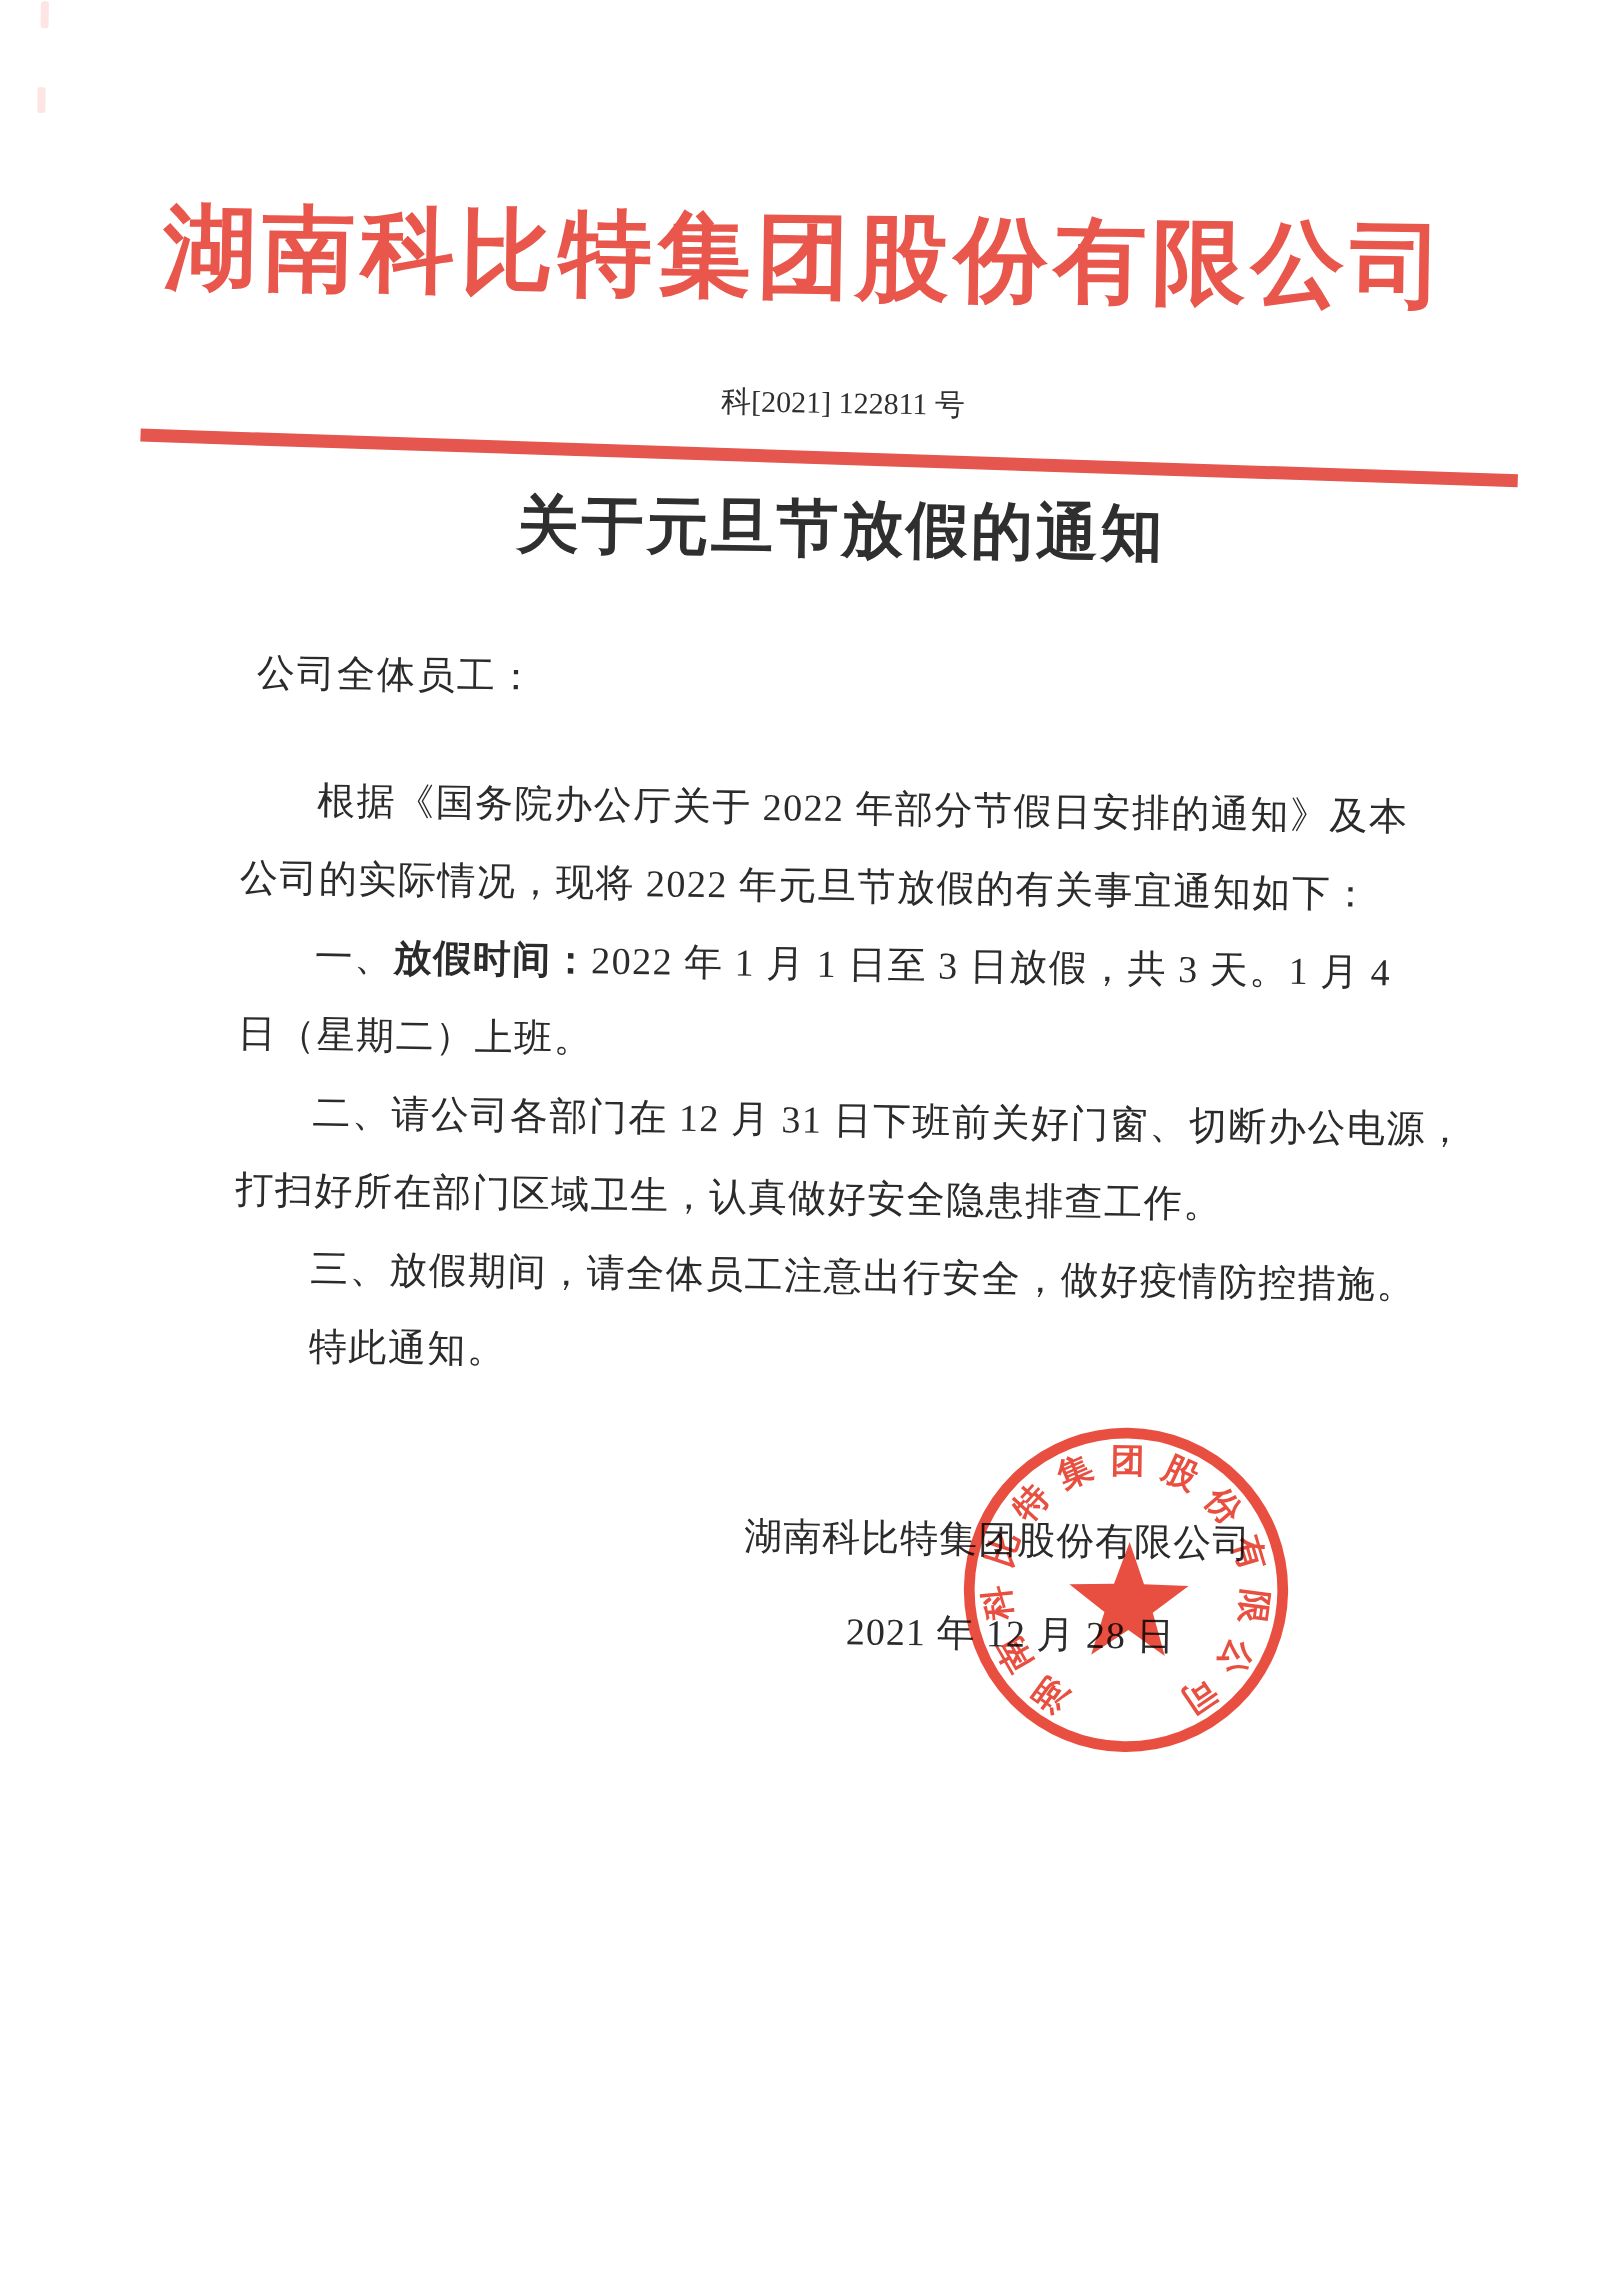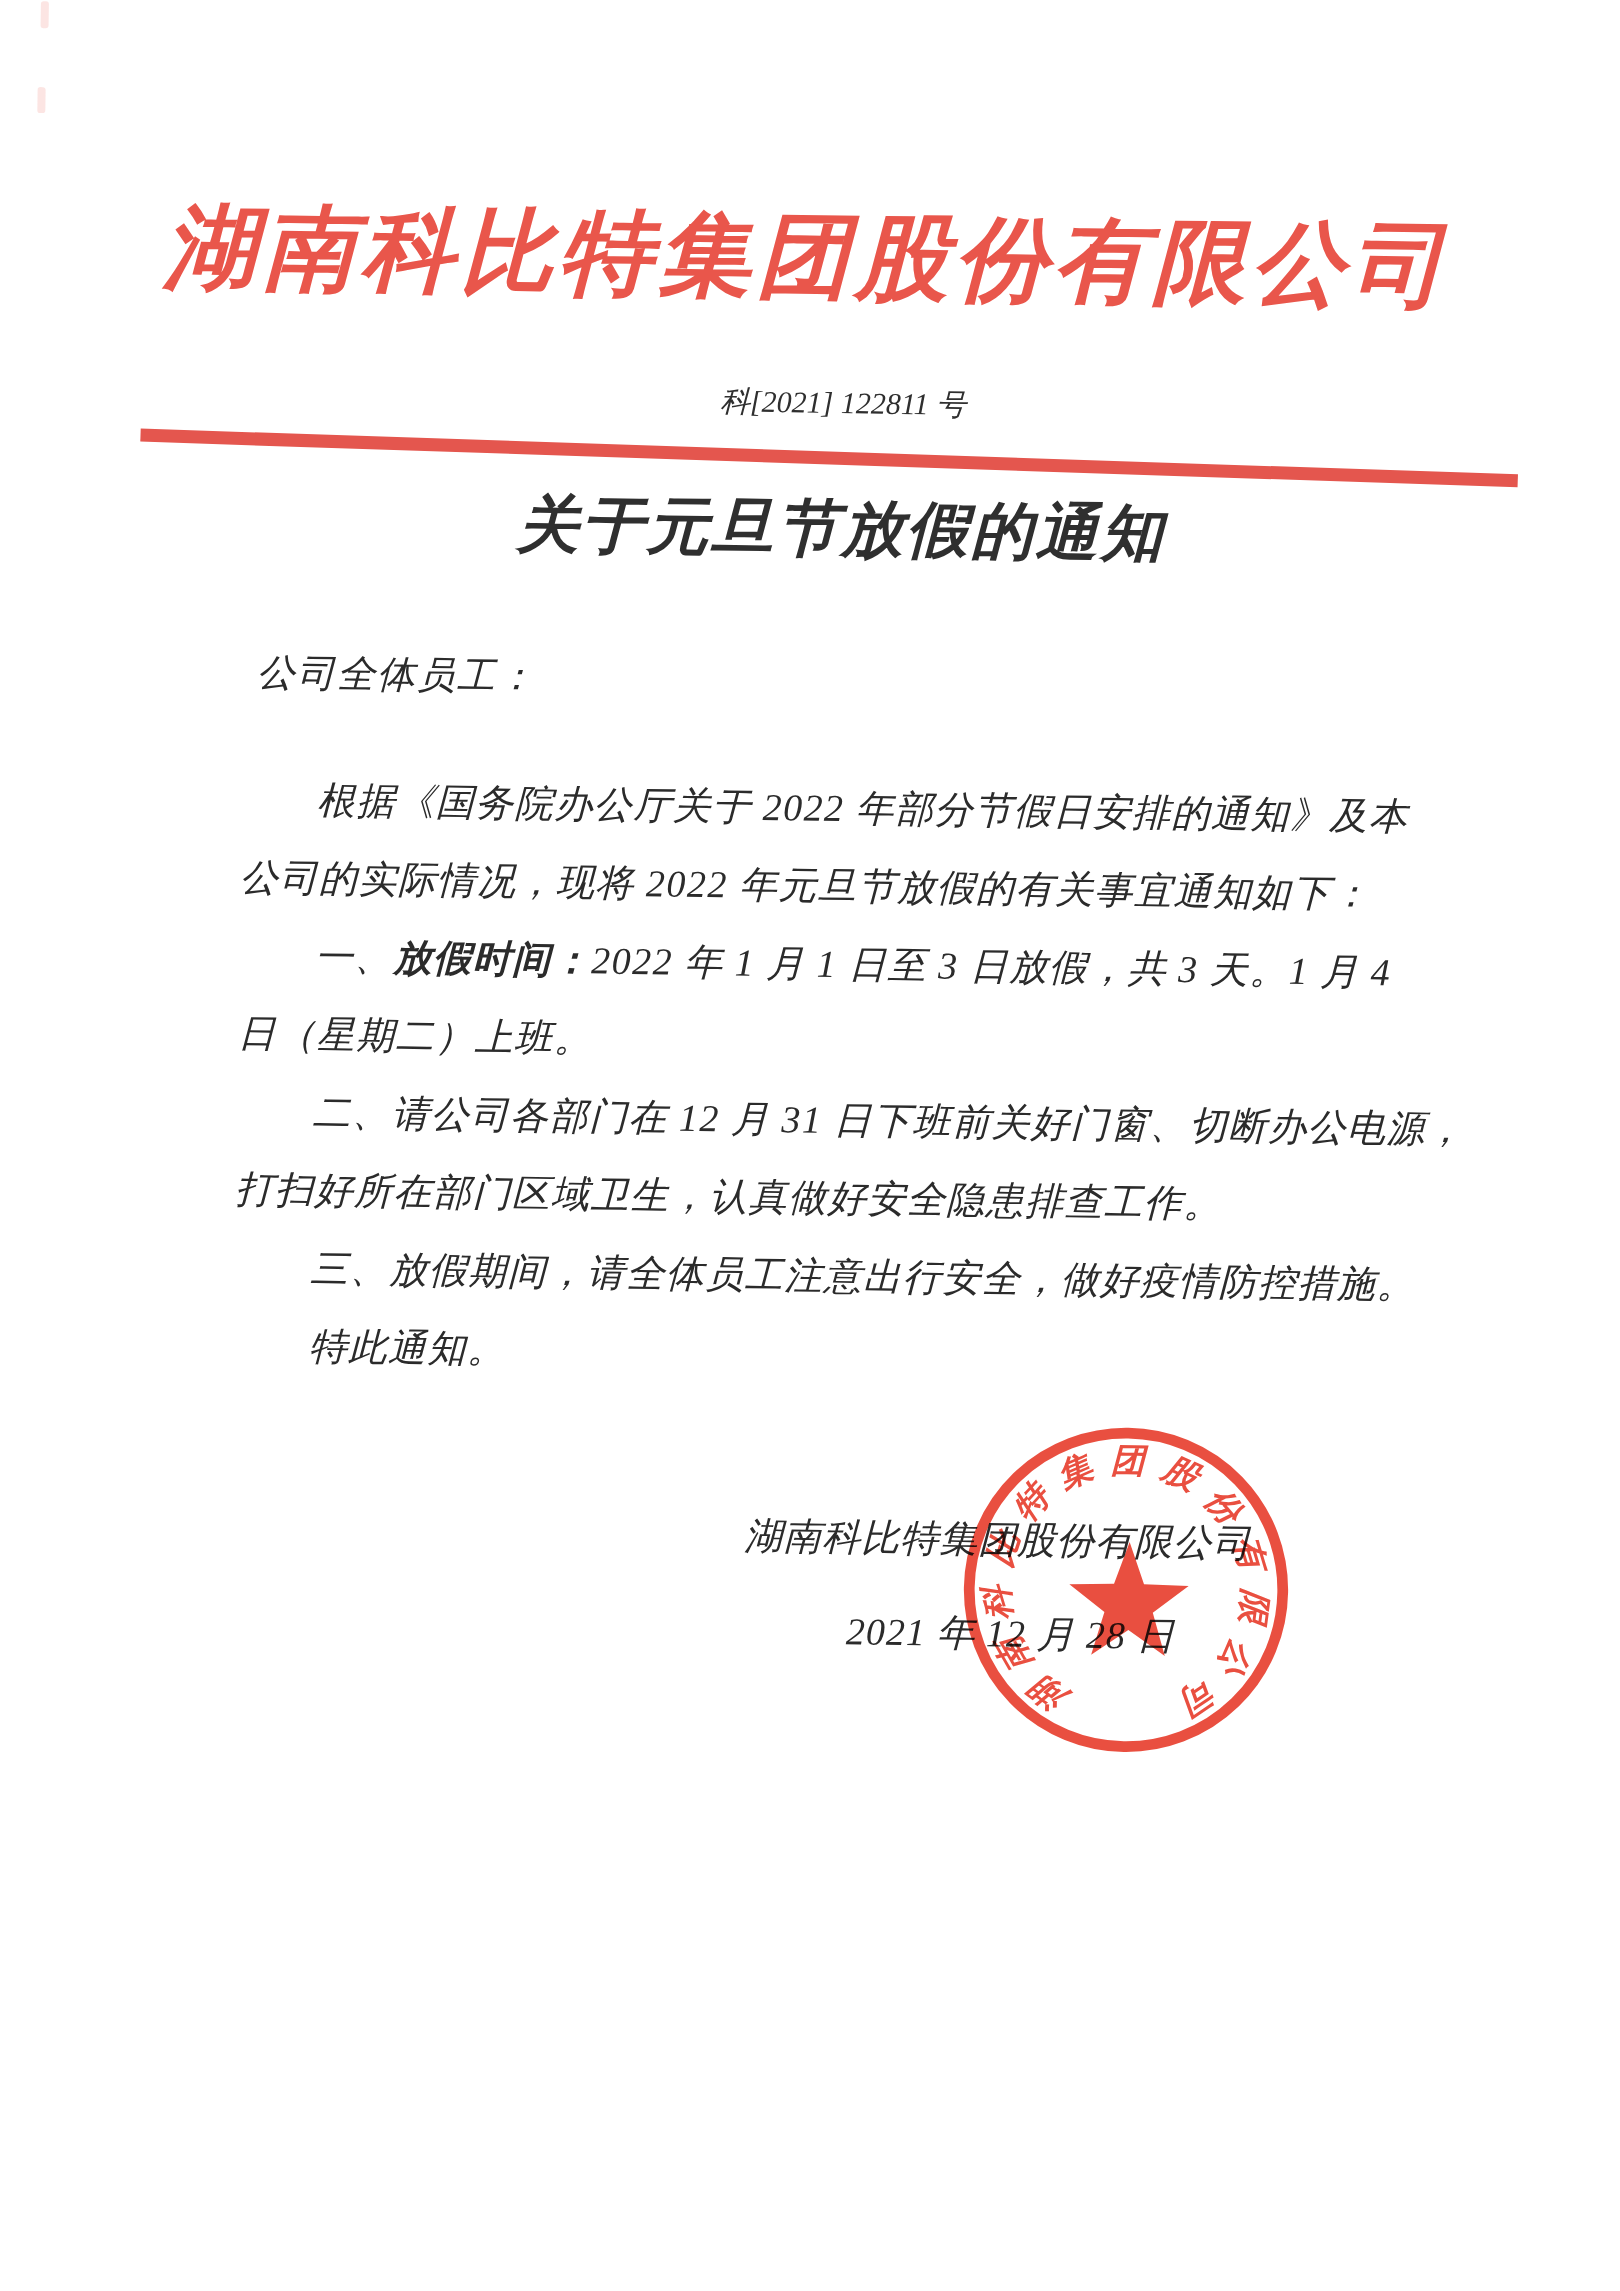--- a/index.html
+++ b/index.html
@@ -2,21 +2,20 @@
 <html lang="zh" style="--header-red: #e9564b; --rule-red: #e4564e; --stamp-red: #e8402f; --ink: #2b2b2b;"><head>
 <meta charset="utf-8">
 <style>
   html,body { margin:0; padding:0; background:#ffffff; }
   .page {
     position:relative;
     width:1620px; height:2292px;
     background:#fff;
     overflow:hidden;
     font-family:"Liberation Serif","DejaVu Serif",serif;
-    font-style:italic;
   }
   .rot { position:absolute; inset:0; transform:rotate(0.85deg); transform-origin:372px 0; }
 
   .scan-mark { position:absolute; background:rgba(238,110,100,0.18); border-radius:2.9px; }
   .scan-mark.m1 { left:41px; top:5.9px;  width:7.8px; height:27.4px; }
   .scan-mark.m2 { left:39px; top:92px; width:7.8px; height:25.5px; }
 
   .company-header {
     position:absolute; top:188px; left:0; width:100%;
     text-align:center; white-space:nowrap;

